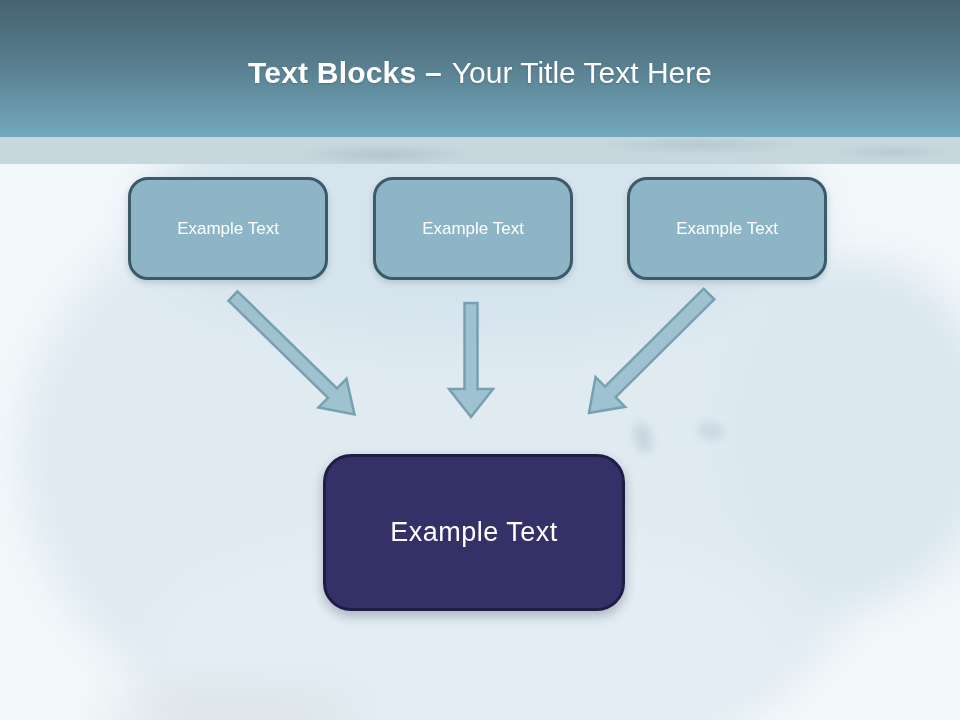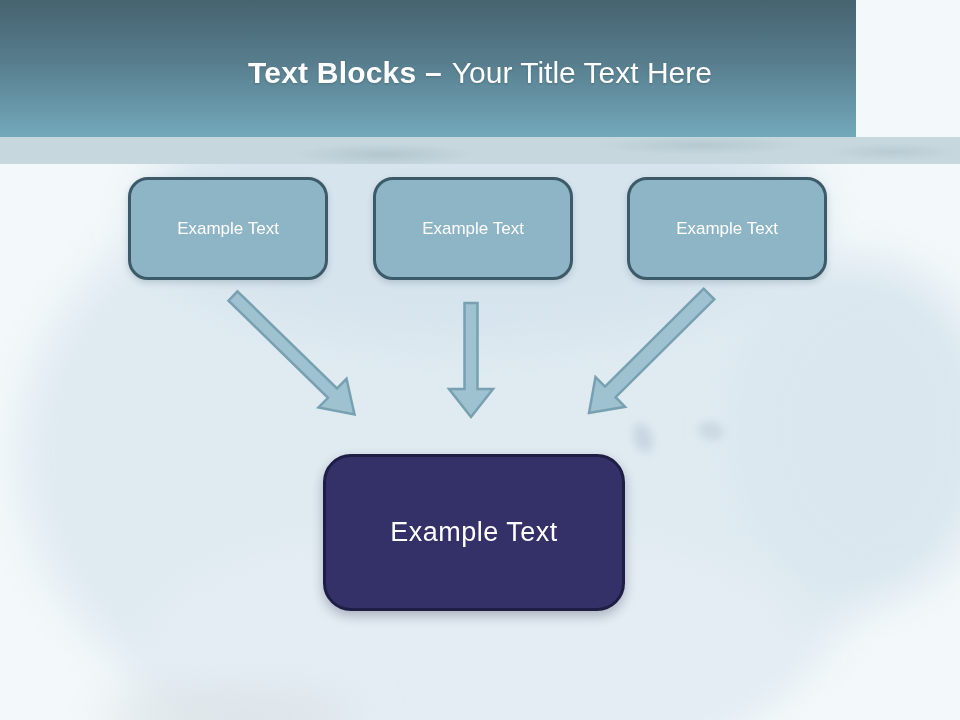--- a/index.html
+++ b/index.html
@@ -7,21 +7,21 @@
     position:relative;
     width:960px;height:720px;
     overflow:hidden;
     font-family:"Liberation Sans", sans-serif;
     background:#f3f8fa;
   }
   
   .bg-layer{position:absolute;inset:0;z-index:0;}
   
   .header{
-    position:absolute;left:0;top:0;width:856px;height:137px;z-index:3;
+    position:absolute;left:0;top:0;width:960px;height:137px;z-index:3;
     background:linear-gradient(180deg,#46636f 0%,#577d8d 45%,#72a9bb 100%);
   }
   .title{
     position:absolute;left:0;top:54px;width:960px;
     text-align:center;color:#ffffff;font-size:30px;line-height:38px;
     text-shadow:0 1px 2px rgba(30,50,60,0.25);
     white-space:nowrap;
   }
   .title .bold{font-weight:700;margin-right:10px;letter-spacing:0.2px;}
   .title .regular{font-weight:400;}

